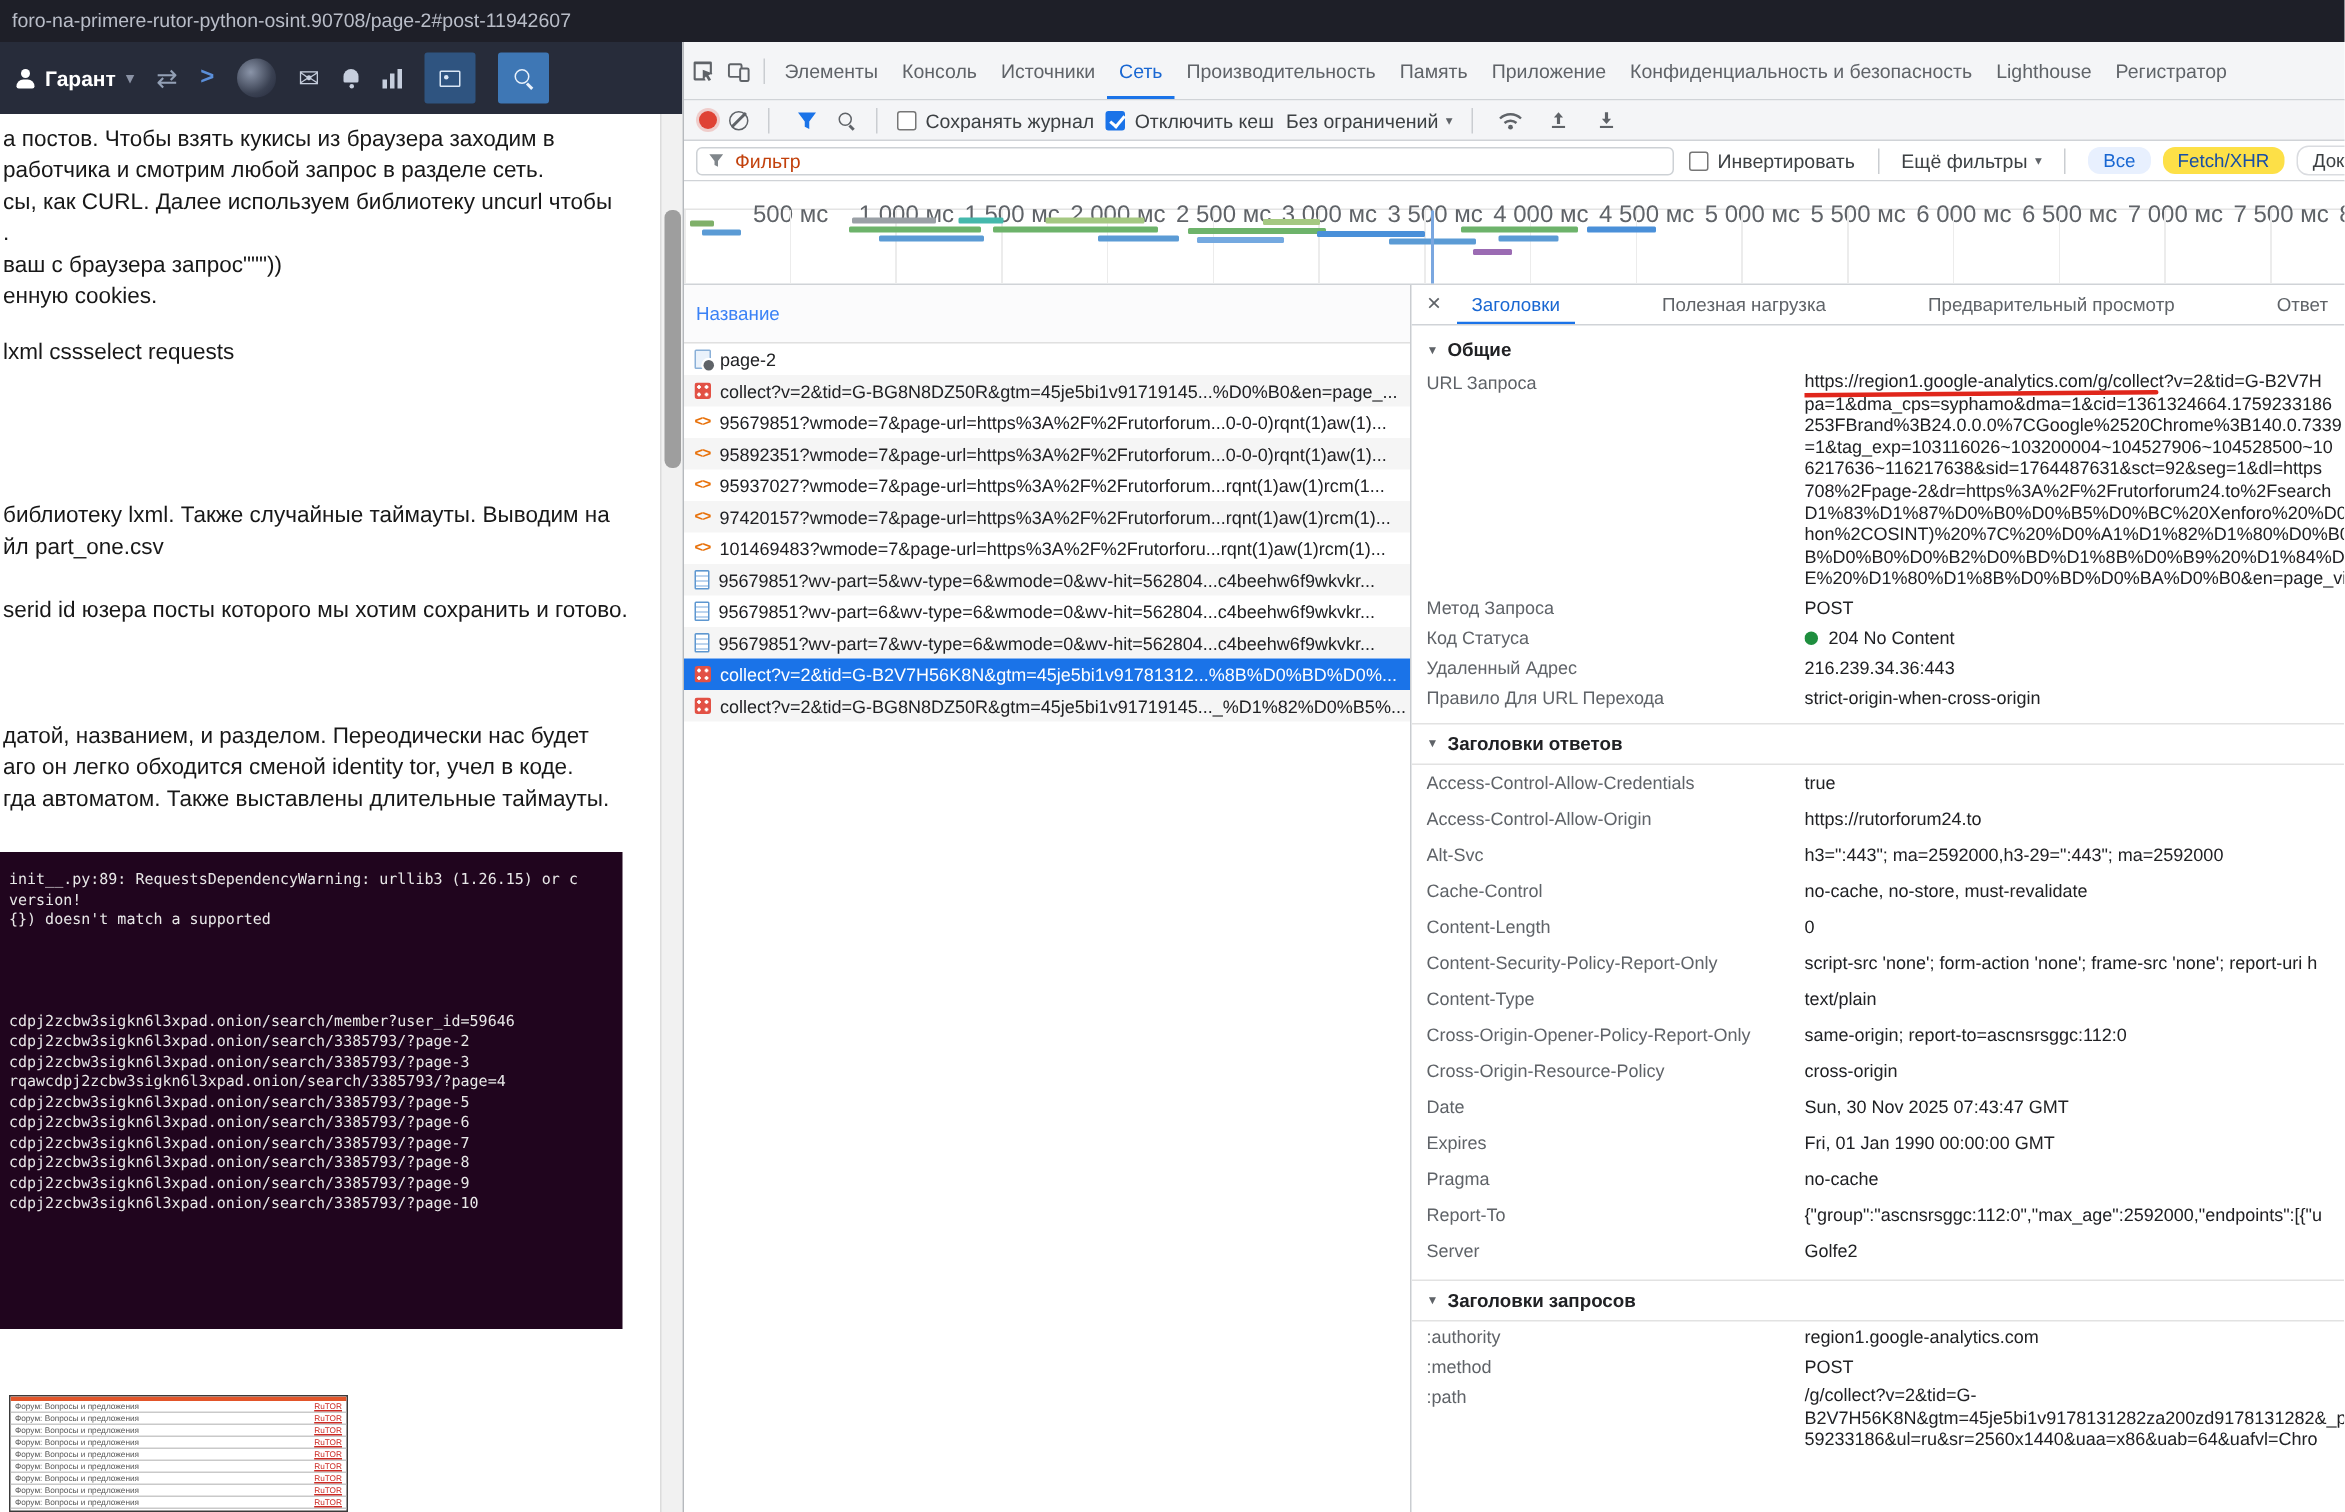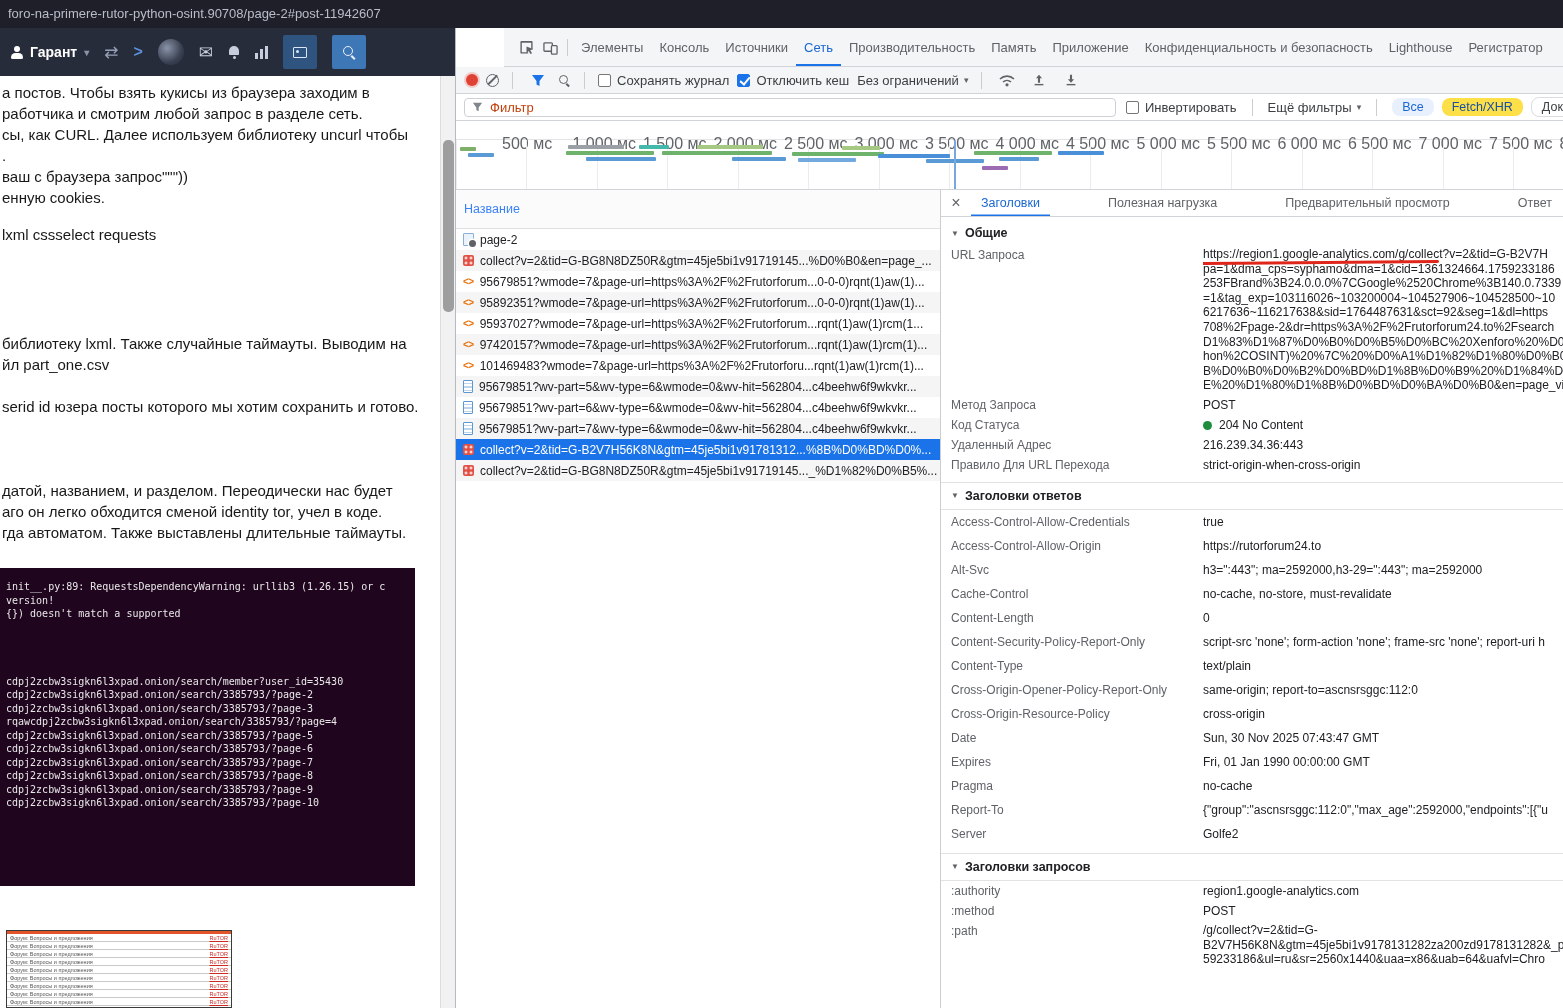--- a/index.html
+++ b/index.html
@@ -55,21 +55,21 @@
   
   #pg-scrollbar { position:absolute; left:440px; top:76px; width:15px; height:932px; background:#f1f1f1; border-left:1px solid #dcdcdc; }
   #pg-scrollbar .thumb { position:absolute; left:2px; top:64px; width:11px; height:172px; background:#9e9e9e; border-radius:5px; }
 
   
   #devtools { position:absolute; left:455px; top:28px; width:1108px; height:980px; background:#fff;
               border-left:1px solid #b6b9bd; font-size:12px; color:#202124; }
   .vsep { width:1px; height:17px; background:#cacdd1; margin:0 5px; flex:0 0 1px; }
   .icon-btn { width:24px; height:24px; display:flex; align-items:center; justify-content:center; color:#5f6368; flex:0 0 auto; }
 
-  .dt-tabbar { height:39px; display:flex; align-items:center; background:#f4f5f7; border-bottom:1px solid #d0d3d7; padding-left:10px; overflow:hidden;margin-left:48px; }
+  .dt-tabbar { height:39px; display:flex; align-items:center; background:#f4f5f7; border-bottom:1px solid #d0d3d7; padding-left:0; overflow:hidden; }
   .dt-tabs-row { display:flex; height:39px; overflow:hidden; }
   .dt-tab { padding:0 8px; line-height:39px; color:#5f6368; font-size:13px; white-space:nowrap; }
   .dt-tab.sel { color:#1967d2; box-shadow:inset 0 -3px 0 #1a73e8; }
 
   .dt-netbar { height:27px; display:flex; align-items:center; background:#f4f5f7; border-bottom:1px solid #d0d3d7;
                padding-left:10px; gap:8px; font-size:13px; color:#3c4043; overflow:hidden; }
   .rec { width:12px; height:12px; border-radius:50%; background:#df4234; box-shadow:0 0 0 2px rgba(223,66,52,.22); flex:0 0 12px; }
   .clear { position:relative; width:13px; height:13px; border:1.6px solid #5f6368; border-radius:50%; flex:0 0 13px; }
   .clear::after { content:""; position:absolute; left:-1.5px; top:4.2px; width:13px; height:1.6px; background:#5f6368; transform:rotate(-45deg); }
   .mag.gray { color:#5f6368; width:13px; height:13px; }
@@ -192,21 +192,21 @@
       <div class="a-line">гда автоматом. Также выставлены длительные таймауты.</div>
     </div>
   <div id="terminal">
       <div class="t-line">init__.py:89: RequestsDependencyWarning: urllib3 (1.26.15) or c</div>
       <div class="t-line">version!</div>
       <div class="t-line">{}) doesn't match a supported </div>
       <div class="t-line"></div>
       <div class="t-line"></div>
       <div class="t-line"></div>
       <div class="t-line"></div>
-      <div class="t-line">cdpj2zcbw3sigkn6l3xpad.onion/search/member?user_id=35430</div>
+      <div class="t-line">cdpj2zcbw3sigkn6l3xpad.onion/search/member?user_id=59646</div>
       <div class="t-line">cdpj2zcbw3sigkn6l3xpad.onion/search/3385793/?page-2</div>
       <div class="t-line">cdpj2zcbw3sigkn6l3xpad.onion/search/3385793/?page-3</div>
       <div class="t-line">rqawcdpj2zcbw3sigkn6l3xpad.onion/search/3385793/?page=4</div>
       <div class="t-line">cdpj2zcbw3sigkn6l3xpad.onion/search/3385793/?page-5</div>
       <div class="t-line">cdpj2zcbw3sigkn6l3xpad.onion/search/3385793/?page-6</div>
       <div class="t-line">cdpj2zcbw3sigkn6l3xpad.onion/search/3385793/?page-7</div>
       <div class="t-line">cdpj2zcbw3sigkn6l3xpad.onion/search/3385793/?page-8</div>
       <div class="t-line">cdpj2zcbw3sigkn6l3xpad.onion/search/3385793/?page-9</div>
       <div class="t-line">cdpj2zcbw3sigkn6l3xpad.onion/search/3385793/?page-10</div>
     </div>

